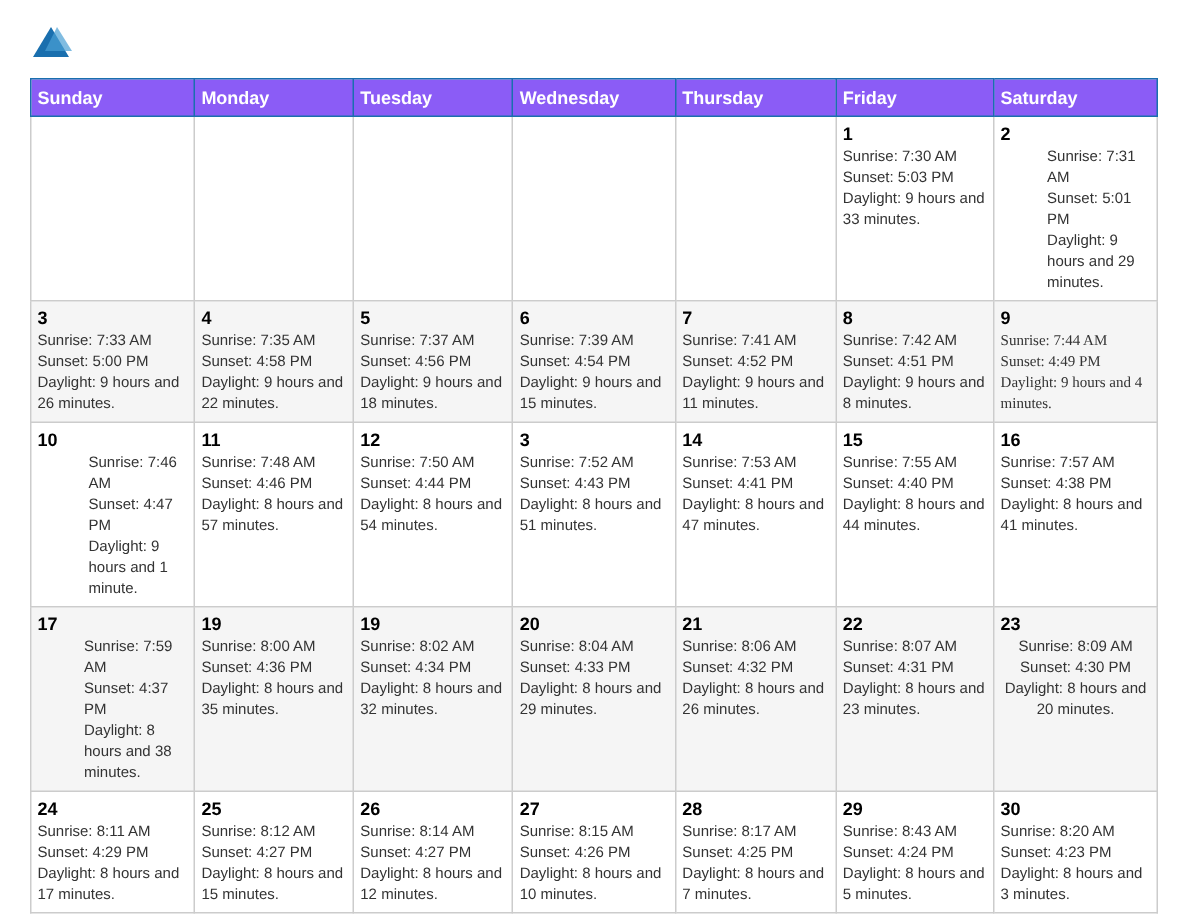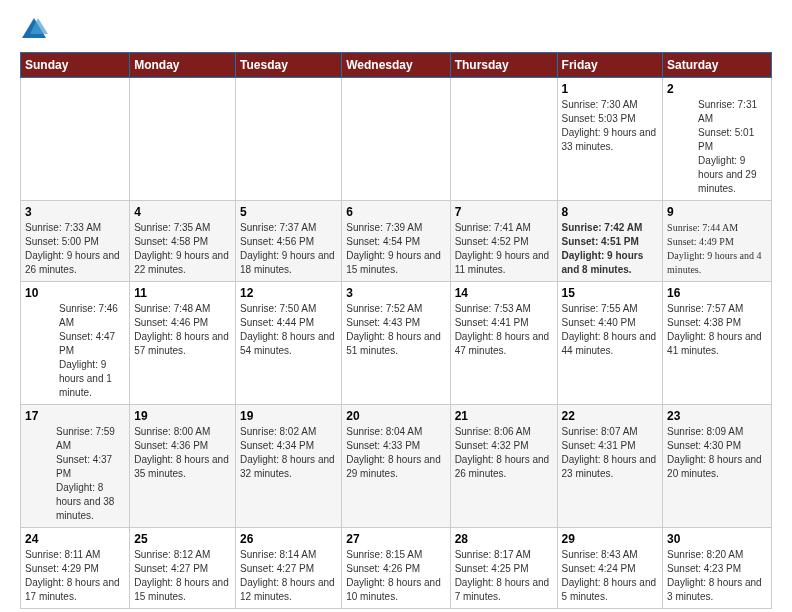--- a/index.html
+++ b/index.html
@@ -55,21 +55,21 @@
     .location-title {
       font-size: 16px;
       color: #444;
     }
     table {
       width: 100%;
       border-collapse: collapse;
       font-size: 11px;
     }
     thead tr th {
-      background-color: #7f1d1d;
+      background-color: #8b5cf6;
       color: #fff;
       padding: 5px 4px;
       text-align: left;
       font-size: 12px;
       font-weight: bold;
       border: 1px solid #1a6fae;
     }
     tbody tr td {
       border: 1px solid #ccc;
       vertical-align: top;
@@ -176,21 +176,21 @@
 Daylight: 9 hours and 15 minutes.</div>
           </td>
           <td>
             <span class="day-number">7</span>
             <div class="day-info" style="white-space: pre-line;">Sunrise: 7:41 AM
 Sunset: 4:52 PM
 Daylight: 9 hours and 11 minutes.</div>
           </td>
           <td>
             <span class="day-number">8</span>
-            <div class="day-info" style="white-space: pre-line; font-weight: bold;">Sunrise: 7:42 AM
+            <div class="day-info" style="white-space: pre-line;">Sunrise: 7:42 AM
 Sunset: 4:51 PM
 Daylight: 9 hours and 8 minutes.</div>
           </td>
           <td>
             <span class="day-number">9</span>
             <div class="day-info" style="white-space: pre-line; font-family: Liberation Serif, serif;">Sunrise: 7:44 AM
 Sunset: 4:49 PM
 Daylight: 9 hours and 4 minutes.</div>
           </td>
         </tr>
@@ -270,21 +270,21 @@
 Daylight: 8 hours and 26 minutes.</div>
           </td>
           <td>
             <span class="day-number">22</span>
             <div class="day-info" style="white-space: pre-line;">Sunrise: 8:07 AM
 Sunset: 4:31 PM
 Daylight: 8 hours and 23 minutes.</div>
           </td>
           <td>
             <span class="day-number">23</span>
-            <div class="day-info" style="white-space: pre-line;">Sunrise: 8:09 AM
+            <div class="day-info" style="white-space: pre-line; text-align: center;">Sunrise: 8:09 AM
 Sunset: 4:30 PM
 Daylight: 8 hours and 20 minutes.</div>
           </td>
         </tr>
         <tr>
           <td>
             <span class="day-number">24</span>
             <div class="day-info" style="white-space: pre-line;">Sunrise: 8:11 AM
 Sunset: 4:29 PM
 Daylight: 8 hours and 17 minutes.</div>

